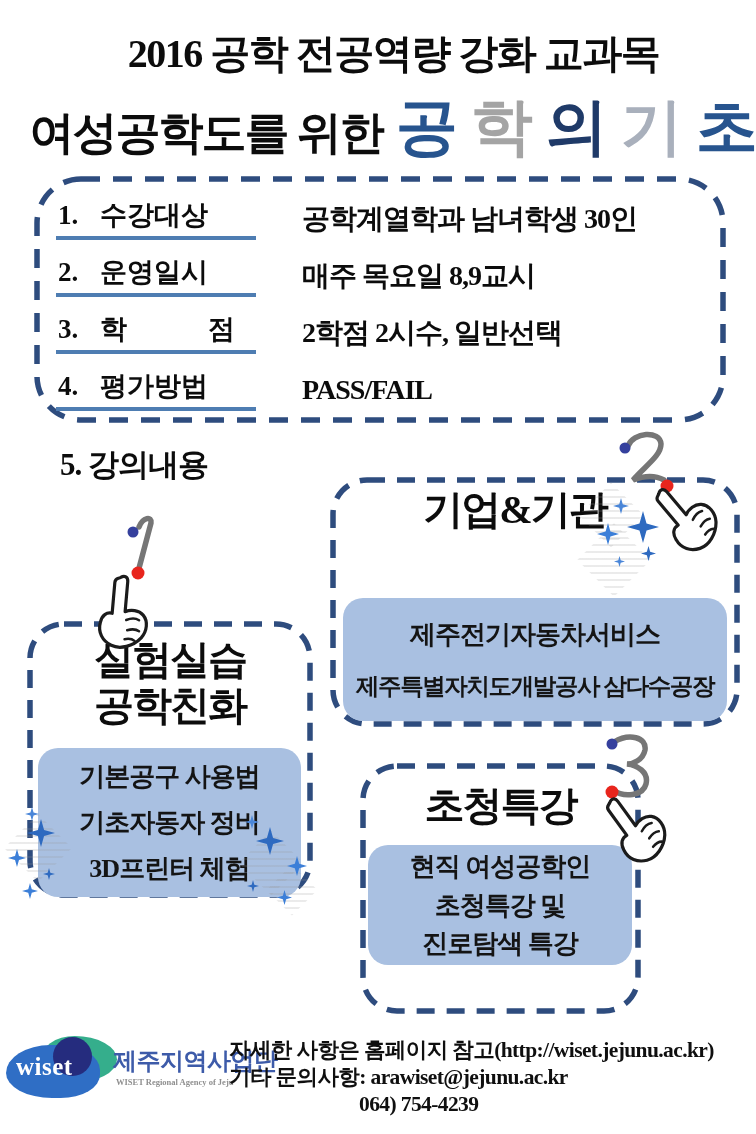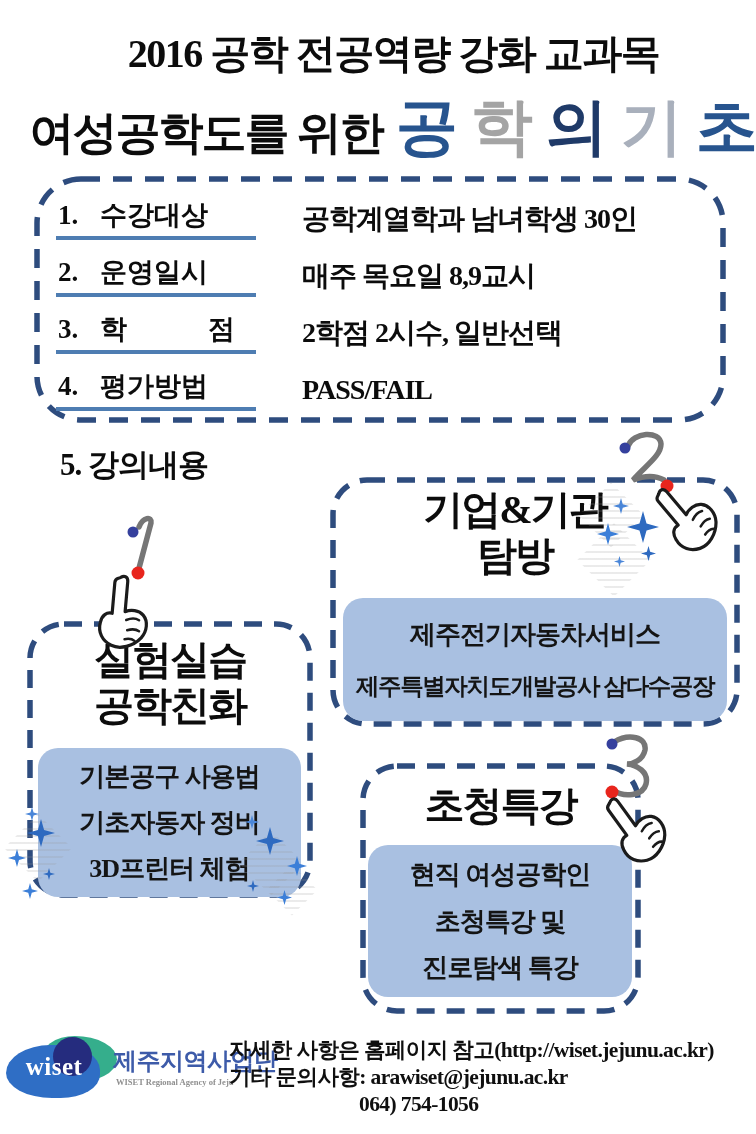--- a/index.html
+++ b/index.html
@@ -43,41 +43,41 @@
   .panel .item{font-size:26px; font-weight:800; letter-spacing:-1px; color:#141414; white-space:nowrap;}
   .panel .item.small{font-size:23.5px; letter-spacing:-1.4px;}
   .card-experiment{left:27px; top:621px; width:286px; height:277px;}
   .card-experiment .card-title{margin-top:16px;}
   .card-experiment .panel{left:11px; top:117px; width:263px; height:149px;}
   .card-fieldtrip{left:330px; top:477px; width:410px; height:250px;}
   .card-fieldtrip .card-title{margin-top:10px; transform:translateX(-20px);}
   .card-fieldtrip .panel{left:13px; top:111px; width:384px; height:123px;}
   .card-lecture{left:360px; top:763px; width:281px; height:251px;}
   .card-lecture .card-title{margin-top:20px;}
-  .card-lecture .panel{left:8px; top:72px; width:264px; height:152px;}
+  .card-lecture .panel{left:8px; top:72px; width:264px; height:120px;}
   
   .doodle{position:absolute; z-index:5;}
   .hand{position:absolute; z-index:6;}
   
   .star{
     position:absolute; z-index:4;
     clip-path:polygon(50% 0%, 61% 39%, 100% 50%, 61% 61%, 50% 100%, 39% 61%, 0% 50%, 39% 39%);
   }
   .hatch{
     position:absolute; z-index:3; opacity:.55; transform:rotate(45deg);
     background:repeating-linear-gradient(135deg, rgba(150,150,150,.35) 0 2px, transparent 2px 7px);
   }
   
   .logo{position:absolute; left:6px; top:1036px; width:170px; height:64px;}
   .logo .green{position:absolute; left:34px; top:0; width:77px; height:47px; background:#35AE8C;
     border-radius:45% 55% 58% 42% / 52% 50% 50% 48%;}
   .logo .blue{position:absolute; left:0; top:9px; width:94px; height:53px; background:#2F6EC5;
     border-radius:52% 48% 46% 54% / 58% 52% 48% 52%;}
   .logo .navy{position:absolute; left:47px; top:1px; width:39px; height:39px; background:#252C7E; border-radius:50%;}
-  .logo .wordmark{position:absolute; left:10px; top:17px; width:76px; text-align:center;
+  .logo .wordmark{position:absolute; left:10px; top:17px; width:76px; text-align:left;
     font-size:25px; font-weight:800; color:#fff; letter-spacing:.5px; z-index:3;}
   .org-kr{position:absolute; left:113px; top:1045px; font-size:24px; font-weight:800; color:#3D5BA9; letter-spacing:-.5px;text-align:right;}
   .org-en{position:absolute; left:116px; top:1077px; font-size:8.5px; font-weight:700; color:#8F8F8F;}
   .contact{position:absolute; left:229px; top:1037px; width:527px;
     font-size:21.5px; font-weight:700; letter-spacing:-.6px; line-height:1.26; color:#0f0f0f;}
   .contact .line3{padding-left:130px;}
 </style>
 </head>
 <body>
 
@@ -133,21 +133,20 @@
       <div class="item">3D프린터 체험</div>
     </div>
   </div>
 
   <div class="card card-fieldtrip">
     <svg class="dash-svg" width="410" height="250" viewBox="0 0 410 250">
       <rect x="3" y="3" width="404" height="244" rx="34" fill="none" stroke="#2E4C7E" stroke-width="5.5" stroke-dasharray="18 12"></rect>
     </svg>
     <div class="card-title">
       <div>기업&amp;기관</div>
-      <div>탐방</div>
     </div>
     <div class="panel">
       <div class="item">제주전기자동차서비스</div>
       <div class="item small">제주특별자치도개발공사 삼다수공장</div>
     </div>
   </div>
 
   <div class="card card-lecture">
     <svg class="dash-svg" width="281" height="251" viewBox="0 0 281 251">
       <rect x="3" y="3" width="275" height="245" rx="34" fill="none" stroke="#2E4C7E" stroke-width="5.5" stroke-dasharray="18 12"></rect>
@@ -219,16 +218,16 @@
     <div class="green"></div>
     <div class="blue"></div>
     <div class="navy"></div>
     <div class="wordmark">wiset</div>
   </div>
   <div class="org-kr">제주지역사업단</div>
   <div class="org-en">WISET Regional Agency of Jeju</div>
   <div class="contact">
     <div class="line1">자세한 사항은 홈페이지 참고(http://wiset.jejunu.ac.kr)</div>
     <div class="line2">기타 문의사항: arawiset@jejunu.ac.kr</div>
-    <div class="line3">064) 754-1056</div>
+    <div class="line3">064) 754-4239</div>
   </div>
 
 </div>
 
 </body></html>

